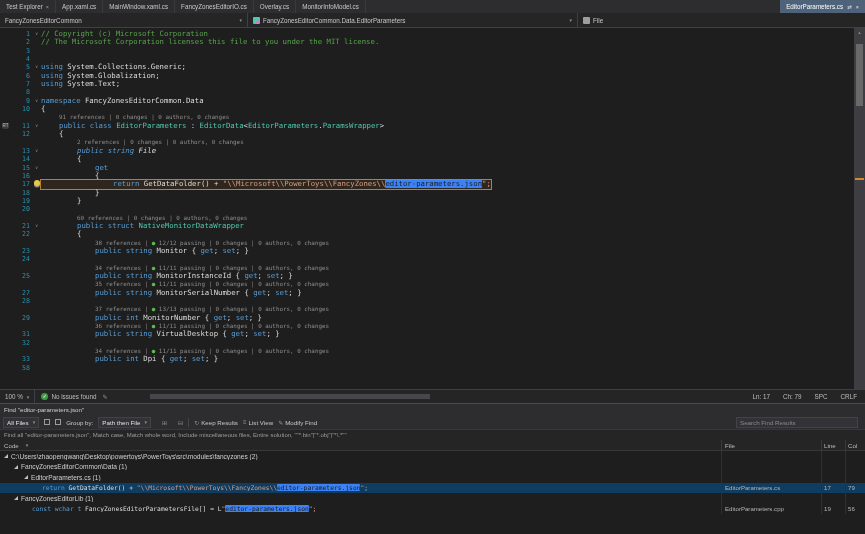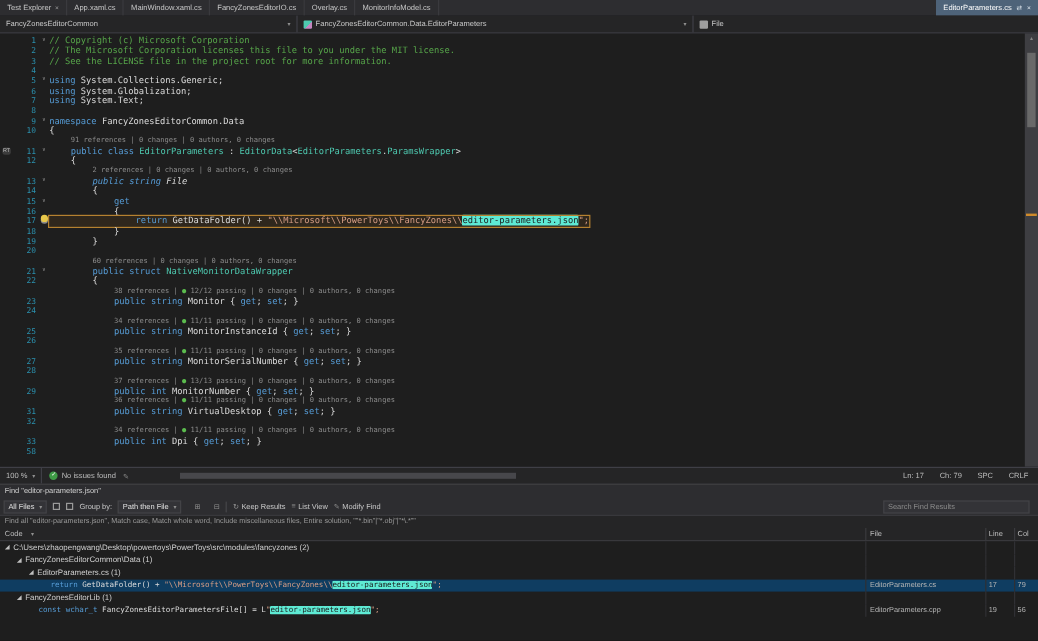--- a/index.html
+++ b/index.html
@@ -31,21 +31,21 @@
   .editor{position:absolute;top:28px;left:0;right:11px;height:361px;background:#1e1e1e;overflow:hidden;padding-top:2px}
   .erow{display:flex;align-items:center;height:8.35px;line-height:8.35px;white-space:pre;
         font-family:"DejaVu Sans Mono",monospace;font-size:7.3px;color:#dcdcdc}
   .erow.lens{font-size:5.9px}
   .emargin{flex:0 0 11px;display:flex;justify-content:center;align-items:center}
   .enum{flex:0 0 21px;text-align:right;color:#2b91af;font-size:6.6px;padding-right:2px}
   .efold{flex:0 0 9px;color:#8a8a8a;font-size:4.5px;text-align:center}
   .ecode{display:inline-block}
   .tk{color:#569cd6}.tt{color:#4ec9b0}.ts{color:#d69d85}.tc{color:#57a64a}.tp{color:#dcdcdc}
   .tl{color:#8c8c8c}.td{color:#5bbb4e}
-  .tm{background:#5eead4;color:#1c1c1c;border-radius:1px}
+  .tm{background:#3b82f6;color:#1c1c1c;border-radius:1px}
   .cur .ecode{outline:1px solid #b58130;background:rgba(125,85,25,.18)}
   .badge{background:#3c3c3c;color:#bdbdbd;font-size:4.5px;line-height:6px;border-radius:2px;padding:0 1px;font-family:"Liberation Sans",sans-serif}
   .bulb{display:inline-block;width:6px;height:6px;border-radius:50%;background:#e8c84a;box-shadow:0 1.5px 0 #8a8a8a}
 
   
   .vscroll{position:absolute;top:28px;right:0;width:11px;height:361px;background:#3e3e42}
   .varrow{position:absolute;top:0;left:0;width:11px;text-align:center;font-size:5px;color:#858585;line-height:8px}
   .vthumb{position:absolute;top:16px;left:2px;width:7px;height:62px;background:#696969}
   .vmark{position:absolute;top:150px;left:1px;right:1px;height:2px;background:#cf8a2b}
 
@@ -134,21 +134,21 @@
     </div>
     <div class="nav-combo member">
       <span class="icon-member"></span>
       <span>File</span>
     </div>
   </div>
 
   <div class="editor" id="code-rows">
       <div class="erow"><span class="emargin"></span><span class="enum">1</span><span class="efold">∨</span><span class="ecode" style="padding-left: 0px;"><span class="tc">// Copyright (c) Microsoft Corporation</span></span></div>
       <div class="erow"><span class="emargin"></span><span class="enum">2</span><span class="efold"></span><span class="ecode" style="padding-left: 0px;"><span class="tc">// The Microsoft Corporation licenses this file to you under the MIT license.</span></span></div>
-      <div class="erow"><span class="emargin"></span><span class="enum">3</span><span class="efold"></span><span class="ecode" style="padding-left: 0px;"><span class="tc">// See the LICENSE file in the project root for more information.</span></span></div>
+      <div class="erow"><span class="emargin"></span><span class="enum">3</span><span class="efold"></span></div>
       <div class="erow"><span class="emargin"></span><span class="enum">4</span><span class="efold"></span><span class="ecode" style="padding-left: 0px;"></span></div>
       <div class="erow"><span class="emargin"></span><span class="enum">5</span><span class="efold">∨</span><span class="ecode" style="padding-left: 0px;"><span class="tk">using </span><span class="tp">System.Collections.Generic;</span></span></div>
       <div class="erow"><span class="emargin"></span><span class="enum">6</span><span class="efold"></span><span class="ecode" style="padding-left: 0px;"><span class="tk">using </span><span class="tp">System.Globalization;</span></span></div>
       <div class="erow"><span class="emargin"></span><span class="enum">7</span><span class="efold"></span><span class="ecode" style="padding-left: 0px;"><span class="tk">using </span><span class="tp">System.Text;</span></span></div>
       <div class="erow"><span class="emargin"></span><span class="enum">8</span><span class="efold"></span><span class="ecode" style="padding-left: 0px;"></span></div>
       <div class="erow"><span class="emargin"></span><span class="enum">9</span><span class="efold">∨</span><span class="ecode" style="padding-left: 0px;"><span class="tk">namespace </span><span class="tp">FancyZonesEditorCommon.Data</span></span></div>
       <div class="erow"><span class="emargin"></span><span class="enum">10</span><span class="efold"></span><span class="ecode" style="padding-left: 0px;"><span class="tp">{</span></span></div>
       <div class="erow lens"><span class="emargin"></span><span class="enum"></span><span class="efold"></span><span class="ecode" style="padding-left: 18px;"><span class="tl">91 references | 0 changes | 0 authors, 0 changes</span></span></div>
       <div class="erow"><span class="emargin"><span class="badge">RT</span></span><span class="enum">11</span><span class="efold">∨</span><span class="ecode" style="padding-left: 18px;"><span class="tk">public class </span><span class="tt">EditorParameters</span><span class="tp"> : </span><span class="tt">EditorData</span><span class="tp">&lt;</span><span class="tt">EditorParameters</span><span class="tp">.</span><span class="tt">ParamsWrapper</span><span class="tp">&gt;</span></span></div>
       <div class="erow"><span class="emargin"></span><span class="enum">12</span><span class="efold"></span><span class="ecode" style="padding-left: 18px;"><span class="tp">{</span></span></div>
@@ -162,21 +162,20 @@
       <div class="erow"><span class="emargin"></span><span class="enum">19</span><span class="efold"></span><span class="ecode" style="padding-left: 36px;"><span class="tp">}</span></span></div>
       <div class="erow"><span class="emargin"></span><span class="enum">20</span><span class="efold"></span><span class="ecode" style="padding-left: 0px;"></span></div>
       <div class="erow lens"><span class="emargin"></span><span class="enum"></span><span class="efold"></span><span class="ecode" style="padding-left: 36px;"><span class="tl">60 references | 0 changes | 0 authors, 0 changes</span></span></div>
       <div class="erow"><span class="emargin"></span><span class="enum">21</span><span class="efold">∨</span><span class="ecode" style="padding-left: 36px;"><span class="tk">public struct </span><span class="tt">NativeMonitorDataWrapper</span></span></div>
       <div class="erow"><span class="emargin"></span><span class="enum">22</span><span class="efold"></span><span class="ecode" style="padding-left: 36px;"><span class="tp">{</span></span></div>
       <div class="erow lens"><span class="emargin"></span><span class="enum"></span><span class="efold"></span><span class="ecode" style="padding-left: 54px;"><span class="tl">38 references | </span><span class="td">● </span><span class="tl">12/12 passing</span><span class="tl"> | 0 changes | 0 authors, 0 changes</span></span></div>
       <div class="erow"><span class="emargin"></span><span class="enum">23</span><span class="efold"></span><span class="ecode" style="padding-left: 54px;"><span class="tk">public string </span><span class="tp">Monitor</span><span class="tp"> { </span><span class="tk">get</span><span class="tp">; </span><span class="tk">set</span><span class="tp">; }</span></span></div>
       <div class="erow"><span class="emargin"></span><span class="enum">24</span><span class="efold"></span><span class="ecode" style="padding-left: 0px;"></span></div>
       <div class="erow lens"><span class="emargin"></span><span class="enum"></span><span class="efold"></span><span class="ecode" style="padding-left: 54px;"><span class="tl">34 references | </span><span class="td">● </span><span class="tl">11/11 passing</span><span class="tl"> | 0 changes | 0 authors, 0 changes</span></span></div>
       <div class="erow"><span class="emargin"></span><span class="enum">25</span><span class="efold"></span><span class="ecode" style="padding-left: 54px;"><span class="tk">public string </span><span class="tp">MonitorInstanceId</span><span class="tp"> { </span><span class="tk">get</span><span class="tp">; </span><span class="tk">set</span><span class="tp">; }</span></span></div>
-      <div class="erow"><span class="emargin"></span><span class="enum">26</span><span class="efold"></span><span class="ecode" style="padding-left: 0px;"></span></div>
       <div class="erow lens"><span class="emargin"></span><span class="enum"></span><span class="efold"></span><span class="ecode" style="padding-left: 54px;"><span class="tl">35 references | </span><span class="td">● </span><span class="tl">11/11 passing</span><span class="tl"> | 0 changes | 0 authors, 0 changes</span></span></div>
       <div class="erow"><span class="emargin"></span><span class="enum">27</span><span class="efold"></span><span class="ecode" style="padding-left: 54px;"><span class="tk">public string </span><span class="tp">MonitorSerialNumber</span><span class="tp"> { </span><span class="tk">get</span><span class="tp">; </span><span class="tk">set</span><span class="tp">; }</span></span></div>
       <div class="erow"><span class="emargin"></span><span class="enum">28</span><span class="efold"></span><span class="ecode" style="padding-left: 0px;"></span></div>
       <div class="erow lens"><span class="emargin"></span><span class="enum"></span><span class="efold"></span><span class="ecode" style="padding-left: 54px;"><span class="tl">37 references | </span><span class="td">● </span><span class="tl">13/13 passing</span><span class="tl"> | 0 changes | 0 authors, 0 changes</span></span></div>
       <div class="erow"><span class="emargin"></span><span class="enum">29</span><span class="efold"></span><span class="ecode" style="padding-left: 54px;"><span class="tk">public int </span><span class="tp">MonitorNumber</span><span class="tp"> { </span><span class="tk">get</span><span class="tp">; </span><span class="tk">set</span><span class="tp">; }</span></span></div>
       <div class="erow lens"><span class="emargin"></span><span class="enum"></span><span class="efold"></span><span class="ecode" style="padding-left: 54px;"><span class="tl">36 references | </span><span class="td">● </span><span class="tl">11/11 passing</span><span class="tl"> | 0 changes | 0 authors, 0 changes</span></span></div>
       <div class="erow"><span class="emargin"></span><span class="enum">31</span><span class="efold"></span><span class="ecode" style="padding-left: 54px;"><span class="tk">public string </span><span class="tp">VirtualDesktop</span><span class="tp"> { </span><span class="tk">get</span><span class="tp">; </span><span class="tk">set</span><span class="tp">; }</span></span></div>
       <div class="erow"><span class="emargin"></span><span class="enum">32</span><span class="efold"></span><span class="ecode" style="padding-left: 0px;"></span></div>
       <div class="erow lens"><span class="emargin"></span><span class="enum"></span><span class="efold"></span><span class="ecode" style="padding-left: 54px;"><span class="tl">34 references | </span><span class="td">● </span><span class="tl">11/11 passing</span><span class="tl"> | 0 changes | 0 authors, 0 changes</span></span></div>
       <div class="erow"><span class="emargin"></span><span class="enum">33</span><span class="efold"></span><span class="ecode" style="padding-left: 54px; text-align: center;"><span class="tk">public int </span><span class="tp">Dpi</span><span class="tp"> { </span><span class="tk">get</span><span class="tp">; </span><span class="tk">set</span><span class="tp">; }</span></span></div>

